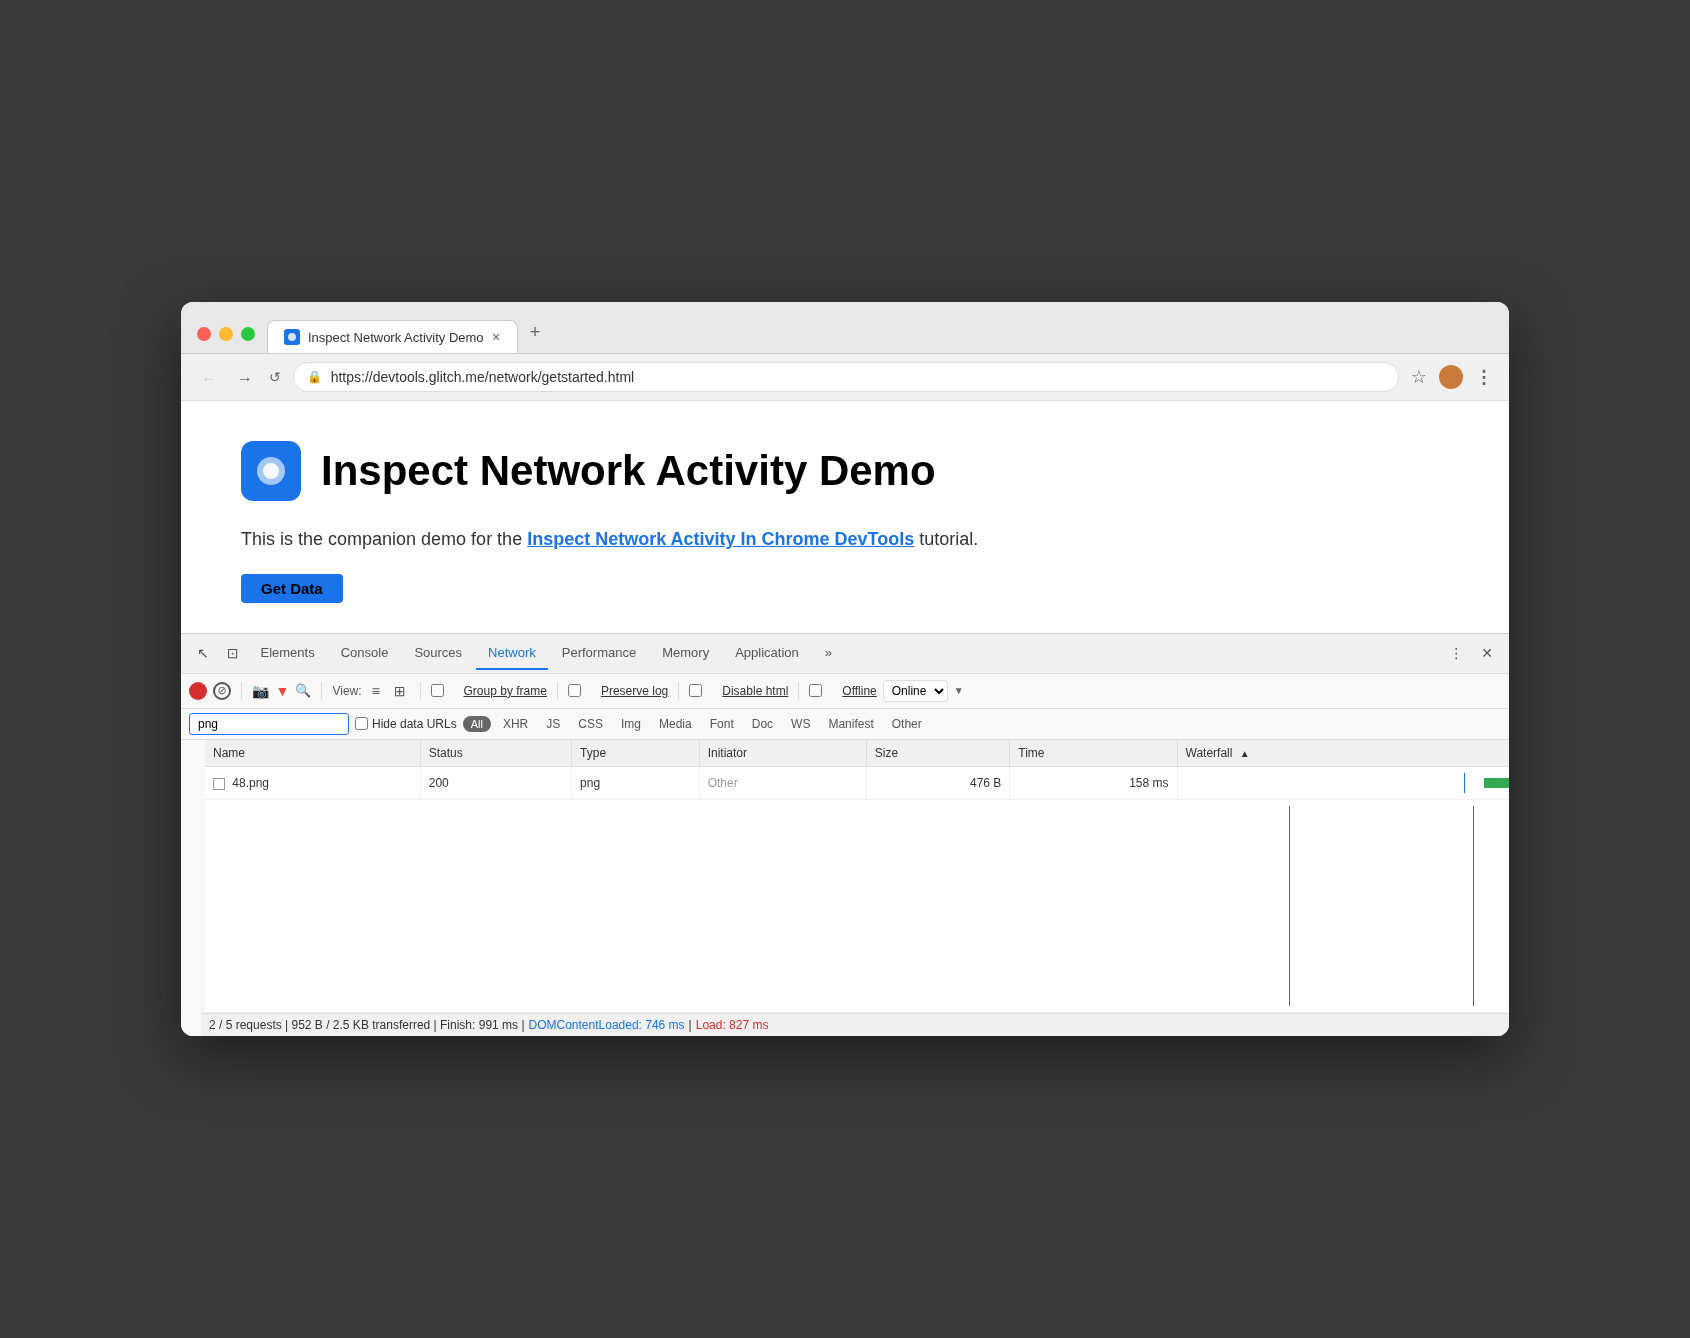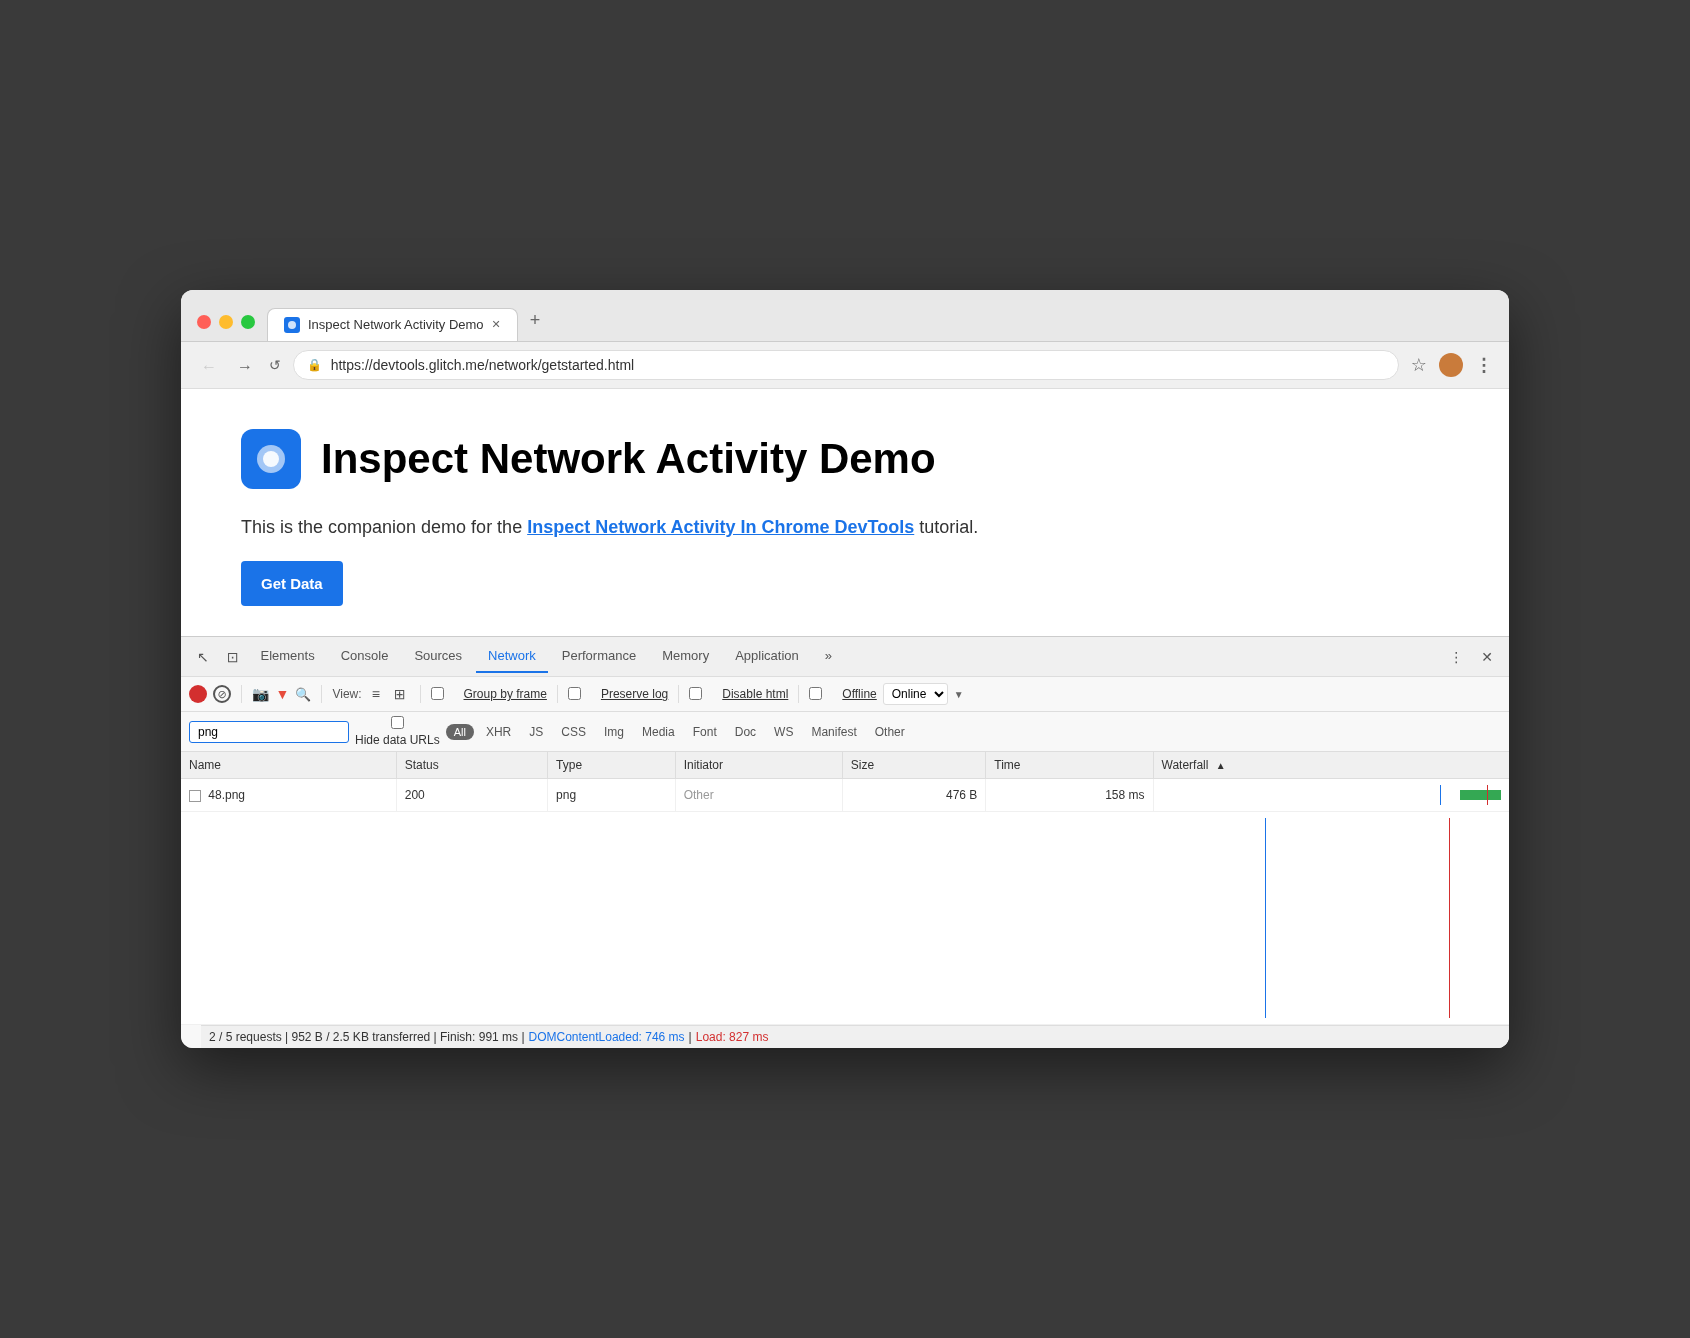--- a/index.html
+++ b/index.html
@@ -184,23 +184,23 @@
 
     .page-description a {
       color: #1a73e8;
       text-decoration: underline;
       font-weight: 600;
       cursor: pointer;
     }
 
     .get-data-btn {
       background: #1a73e8;
-      color: #ffffff;
-      border: none;
-      padding: 14px 20px;
+      color: #000000;
+      border: none;
+      padding: 6px 20px;
       font-size: 15px;
       font-weight: 600;
       border-radius: 4px;
       cursor: pointer;
     }
 
     
     .devtools-panel {
       background: #f8f8f8;
       border-top: 1px solid #ccc;
@@ -358,21 +358,20 @@
       background: #fff;
     }
 
     .hide-data-label {
       display: flex;
       align-items: center;
       gap: 4px;
       font-size: 12px;
       color: #333;
       cursor: pointer;
-      flex-direction: column;
     }
 
     .filter-chip {
       background: #666;
       color: #fff;
       font-size: 11px;
       padding: 2px 8px;
       border-radius: 10px;
       cursor: pointer;
     }
@@ -385,20 +384,21 @@
       padding: 3px 6px;
       cursor: pointer;
     }
 
     
     .network-table {
       width: 100%;
       border-collapse: collapse;
       font-size: 12px;
       background: #fff;
+      margin-left: 24px;
     }
 
     .network-table th {
       background: #f0f0f0;
       border-bottom: 1px solid #ddd;
       border-right: 1px solid #ddd;
       padding: 6px 8px;
       text-align: left;
       font-weight: 500;
       color: #333;

